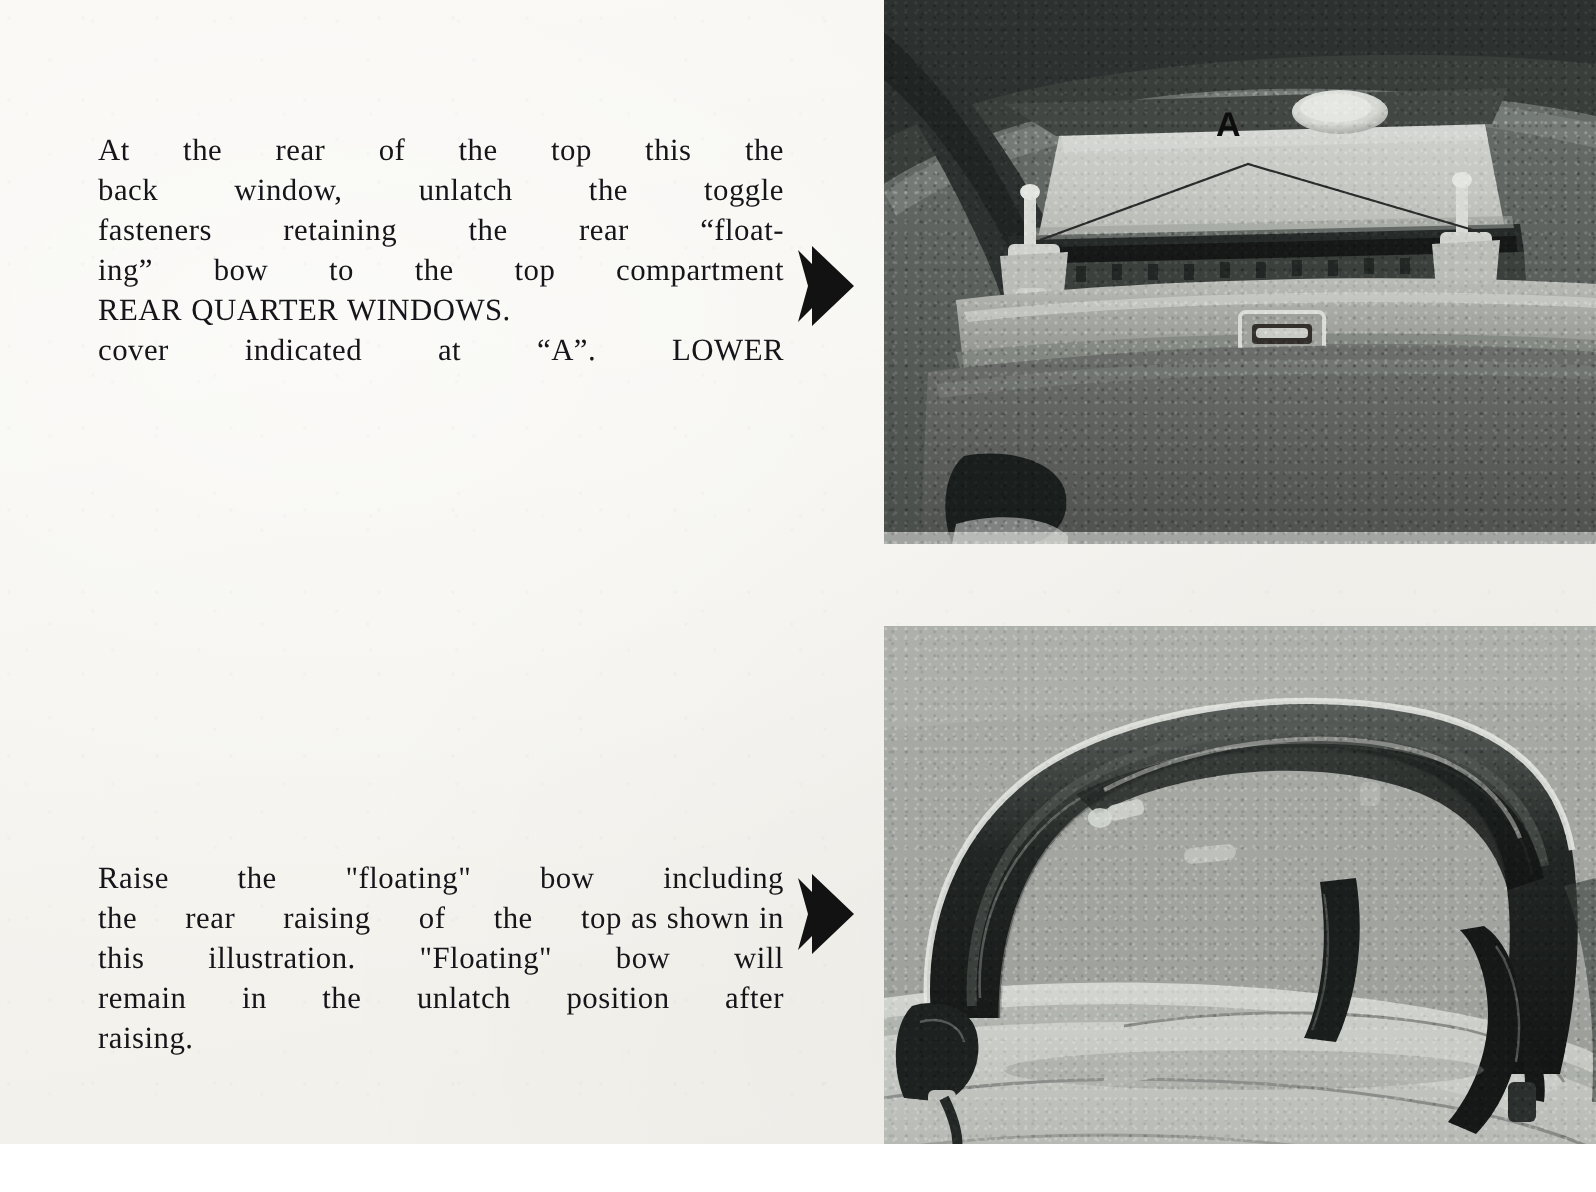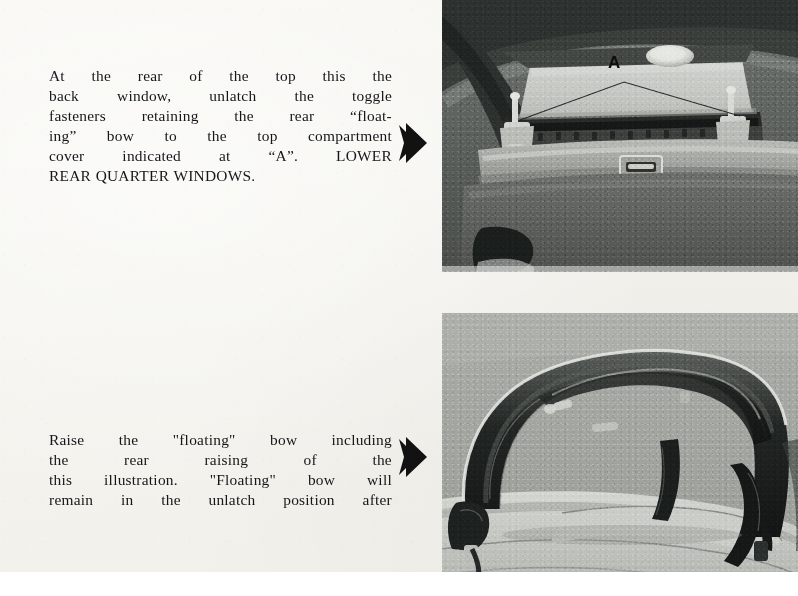--- a/index.html
+++ b/index.html
@@ -141,28 +141,28 @@
         <span>“float-</span>
       </span>
       <span class="ln just">
         <span>ing”</span>
         <span>bow</span>
         <span>to</span>
         <span>the</span>
         <span>top</span>
         <span>compartment</span>
       </span>
+      <span class="ln">REAR QUARTER WINDOWS.</span>
       <span class="ln just">
         <span>cover</span>
         <span>indicated</span>
         <span>at</span>
         <span>“A”.</span>
         <span>LOWER</span>
       </span>
-      <span class="ln">REAR QUARTER WINDOWS.</span>
     </div>
 
   <div class="arrow" id="arrow-1">
     <svg viewBox="0 0 30 48" xmlns="http://www.w3.org/2000/svg">
       <path d="M1 6 L8 13 L8 4 L29 24 L8 44 L8 35 L1 42 L6 24 Z" fill="#121212"></path>
     </svg>
   </div>
 
   <div class="photo" id="photo-top">
     <svg viewBox="0 0 356 272" preserveAspectRatio="none" xmlns="http://www.w3.org/2000/svg">
@@ -279,36 +279,38 @@
         <span>"floating"</span>
         <span>bow</span>
         <span>including</span>
       </span>
       <span class="ln just">
         <span>the</span>
         <span>rear</span>
         <span>raising</span>
         <span>of</span>
         <span>the</span>
+        <span>top as shown in</span>
       </span>
       <span class="ln just">
         <span>this</span>
         <span>illustration.</span>
         <span>"Floating"</span>
         <span>bow</span>
         <span>will</span>
       </span>
       <span class="ln just">
         <span>remain</span>
         <span>in</span>
         <span>the</span>
         <span>unlatch</span>
         <span>position</span>
         <span>after</span>
       </span>
+      <span class="ln">raising.</span>
     </div>
 
   <div class="arrow" id="arrow-2">
     <svg viewBox="0 0 30 48" xmlns="http://www.w3.org/2000/svg">
       <path d="M1 6 L8 13 L8 4 L29 24 L8 44 L8 35 L1 42 L6 24 Z" fill="#121212"></path>
     </svg>
   </div>
 
   <div class="photo" id="photo-bottom">
     <svg viewBox="0 0 356 283" preserveAspectRatio="none" xmlns="http://www.w3.org/2000/svg">

